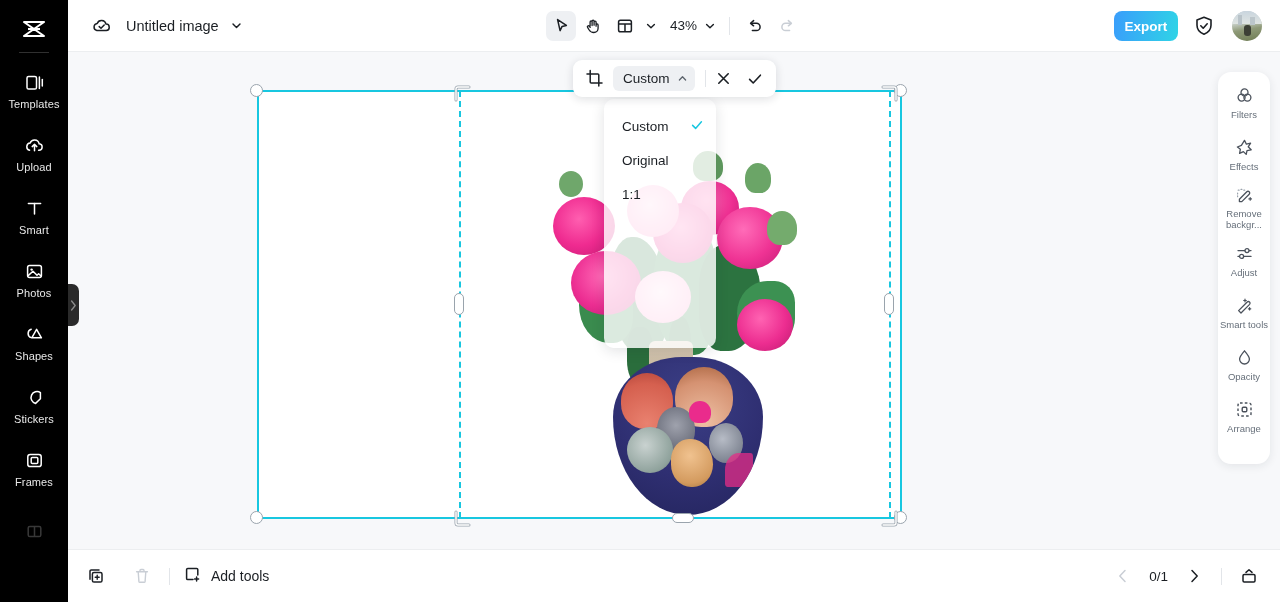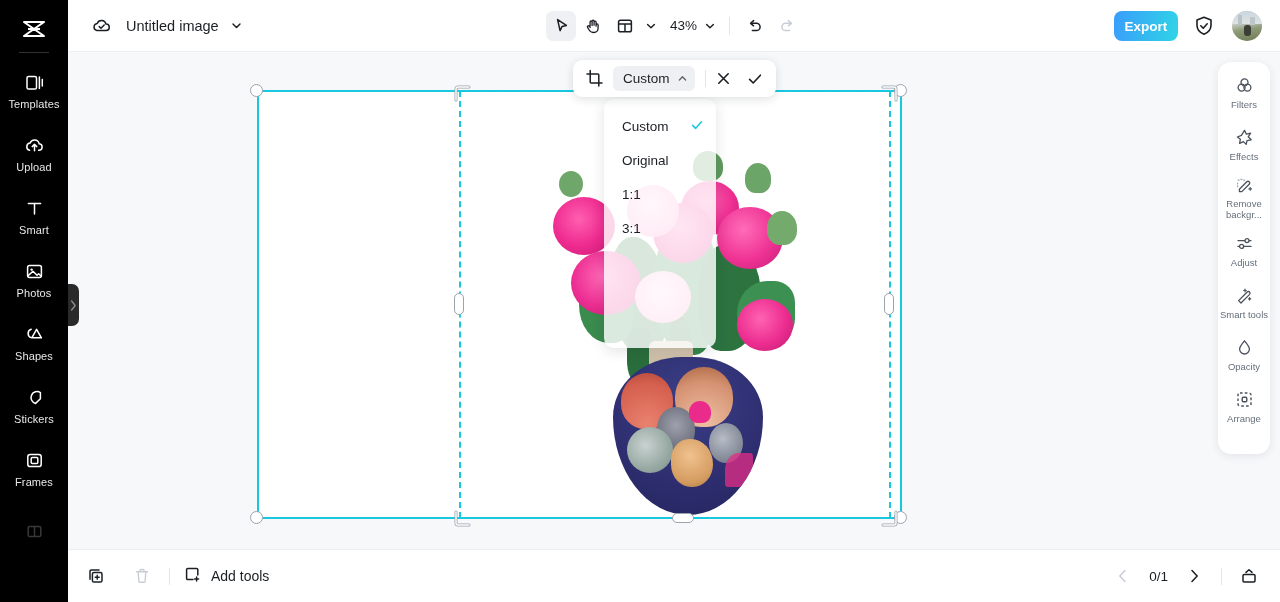--- a/index.html
+++ b/index.html
@@ -138,21 +138,21 @@
     box-shadow: 0 3px 14px rgba(20,28,40,.13); z-index: 39;
     padding: 10px 0; overflow: hidden;
   }
   .ratio-opt {
     height: 34px; display: flex; align-items: center; padding: 0 12px 0 18px;
     font-size: 13.5px; color: #1b1f24; cursor: pointer; justify-content: space-between;
   }
 
   
   #right-panel {
-    position: absolute; right: 10px; top: 62px; width: 52px; height: 392px;
+    position: absolute; right: 10px; top: 72px; width: 52px; height: 392px;
     background: #ffffff; border-radius: 13px;
     box-shadow: 0 2px 10px rgba(20,28,40,.09); z-index: 25;
     display: flex; flex-direction: column; align-items: center; padding-top: 9px;
   }
   .rp-item {
     width: 52px; min-height: 43px; display: flex; flex-direction: column;
     align-items: center; justify-content: center; gap: 3px; margin-bottom: 9px; cursor: pointer;
   }
   .rp-item .ico { width: 20px; height: 20px; display:flex;align-items:center;justify-content:center; }
   .rp-item .lbl { font-size: 9.5px; color: #666f7a; line-height: 11px; text-align: center; }
@@ -469,23 +469,20 @@
           <path d="M2.6 7.4 L5.6 10.4 L11.4 3.8" fill="none" stroke="#18c7e0" stroke-width="1.5" stroke-linecap="round" stroke-linejoin="round"></path>
         </svg>
       </span>
     </div>
     <div class="ratio-opt">
       <span>Original</span>
     </div>
     <div class="ratio-opt">
       <span>1:1</span>
     </div>
-    <div class="ratio-opt">
-      <span>3:1</span>
-    </div>
   </div>
 
   <div id="right-panel">
     <div class="rp-item">
       <span class="ico">
         <svg width="19" height="19" viewBox="0 0 19 19">
           <circle cx="9.5" cy="6.4" r="3.5" fill="none" stroke="#4a515b" stroke-width="1.3"></circle>
           <circle cx="6.6" cy="11.6" r="3.5" fill="none" stroke="#4a515b" stroke-width="1.3"></circle>
           <circle cx="12.4" cy="11.6" r="3.5" fill="none" stroke="#4a515b" stroke-width="1.3"></circle>
         </svg>

